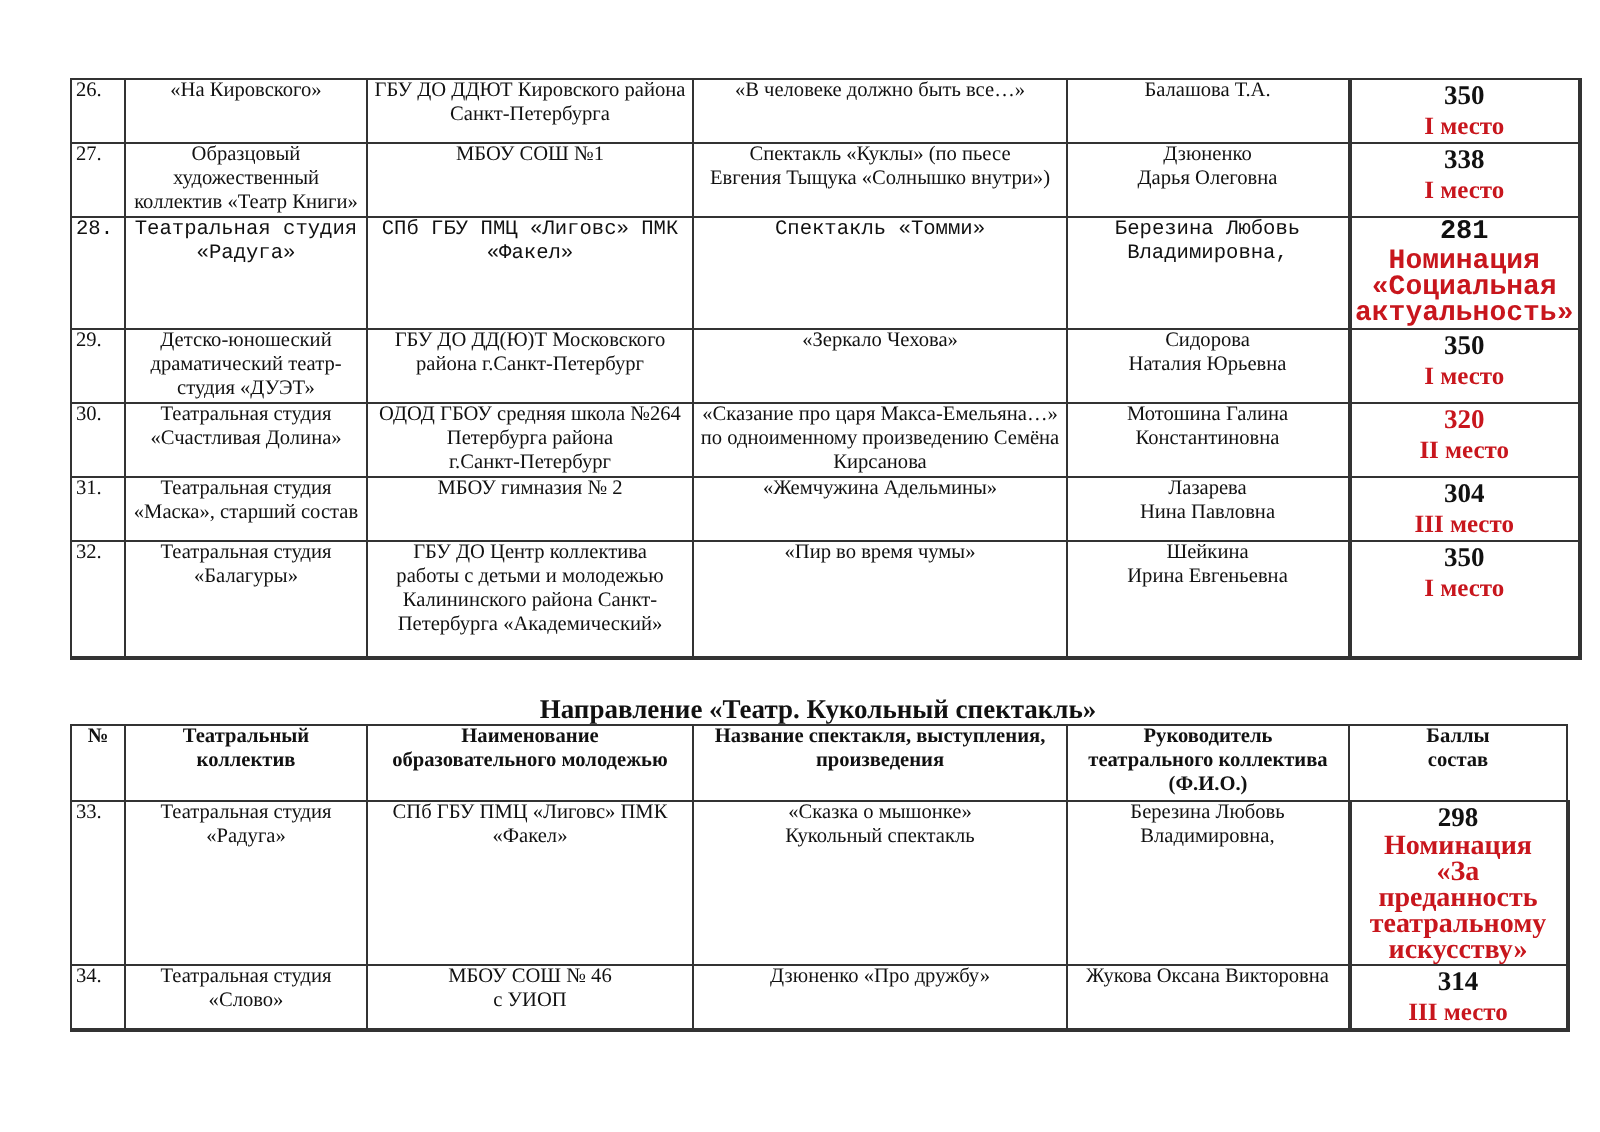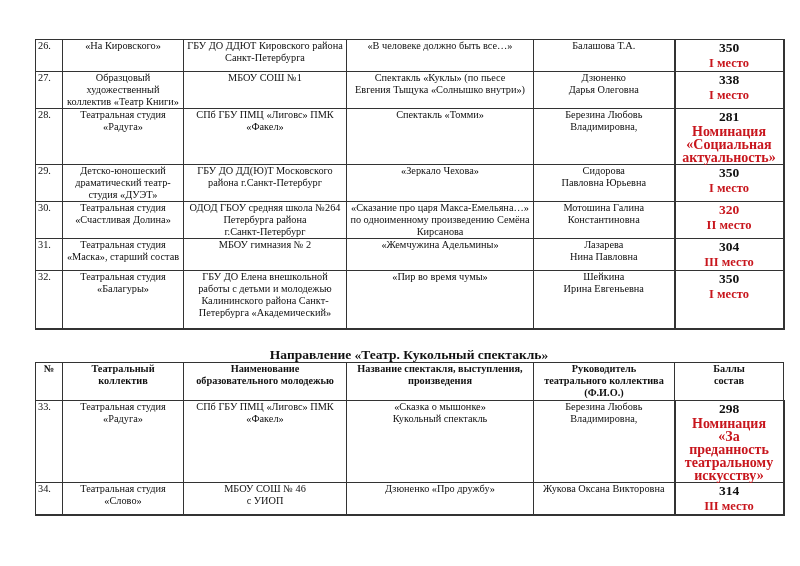--- a/index.html
+++ b/index.html
@@ -71,21 +71,21 @@
         </td>
         <td>
           <span class="line">Дзюненко</span>
           <span class="line">Дарья Олеговна</span>
         </td>
         <td class="score">
           <span class="pts">338</span>
           <span class="place">I место</span>
         </td>
       </tr>
-      <tr style="height: 56px;">
+      <tr style="height: 56px; font-family: Liberation Mono, monospace;">
         <td class="num">28.</td>
         <td>
           <span class="line">Театральная  студия</span>
           <span class="line">«Радуга»</span>
         </td>
         <td>
           <span class="line">СПб ГБУ ПМЦ «Лиговс» ПМК</span>
           <span class="line">«Факел»</span>
         </td>
         <td>
@@ -111,21 +111,21 @@
         </td>
         <td>
           <span class="line">ГБУ ДО ДД(Ю)Т Московского</span>
           <span class="line">района г.Санкт-Петербург</span>
         </td>
         <td>
           <span class="line">«Зеркало Чехова»</span>
         </td>
         <td>
           <span class="line">Сидорова</span>
-          <span class="line">Павловна Юрьевна</span>
+          <span class="line">Наталия Юрьевна</span>
         </td>
         <td class="score">
           <span class="pts">350</span>
           <span class="place">I место</span>
         </td>
       </tr>
       <tr style="height: 28px;">
         <td class="num">30.</td>
         <td>
           <span class="line">Театральная студия</span>
@@ -171,21 +171,21 @@
           <span class="place">III место</span>
         </td>
       </tr>
       <tr style="height: 58px;">
         <td class="num">32.</td>
         <td>
           <span class="line">Театральная студия</span>
           <span class="line">«Балагуры»</span>
         </td>
         <td>
-          <span class="line">ГБУ ДО Елена внешкольной</span>
+          <span class="line">ГБУ ДО Центр коллектива</span>
           <span class="line">работы с детьми и молодежью</span>
           <span class="line">Калининского района Санкт-</span>
           <span class="line">Петербурга «Академический»</span>
         </td>
         <td>
           <span class="line">«Пир во время чумы»</span>
         </td>
         <td>
           <span class="line">Шейкина</span>
           <span class="line">Ирина Евгеньевна</span>

